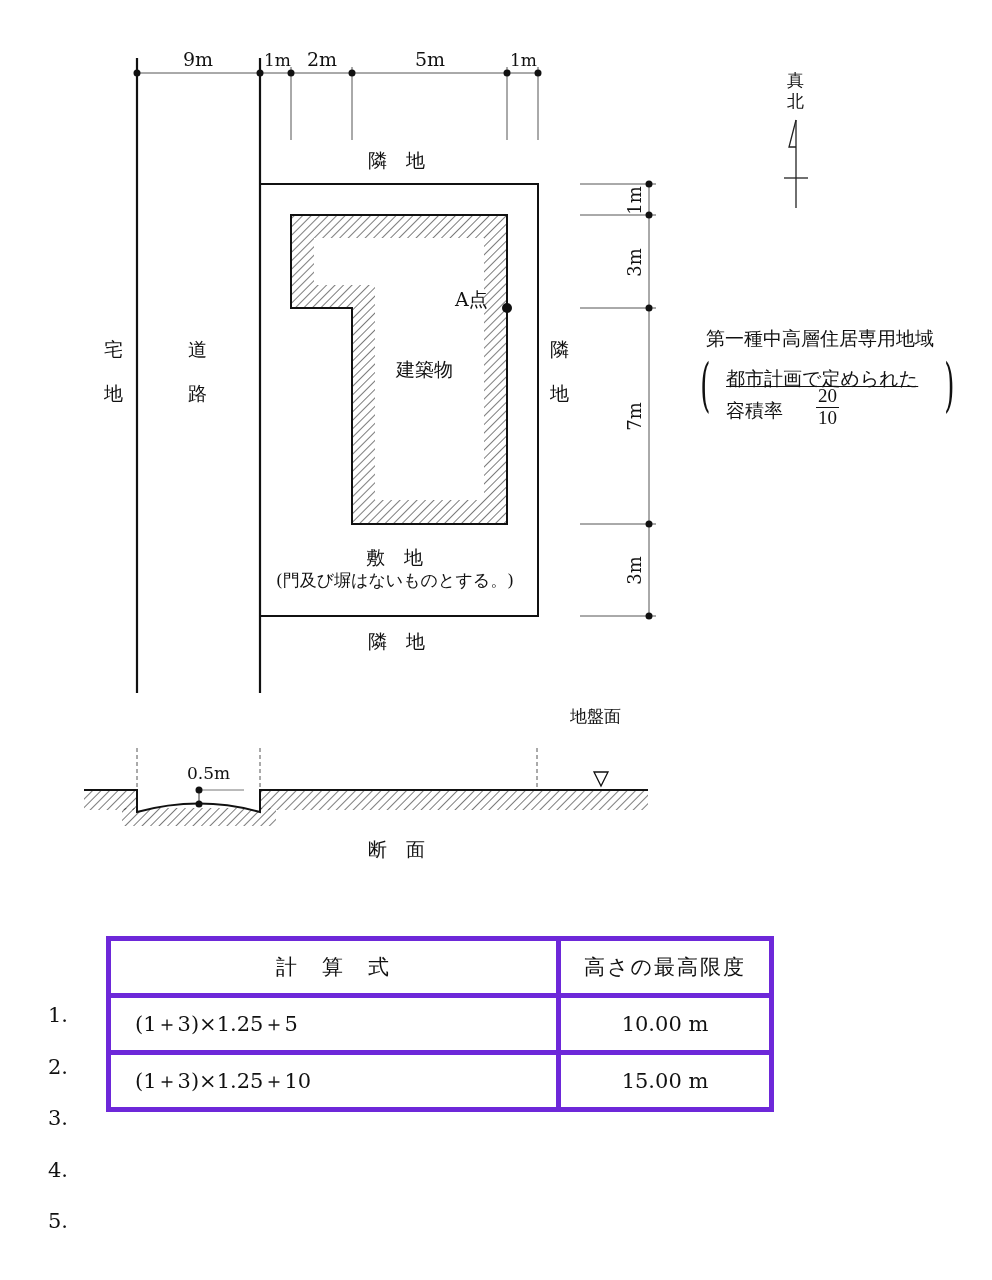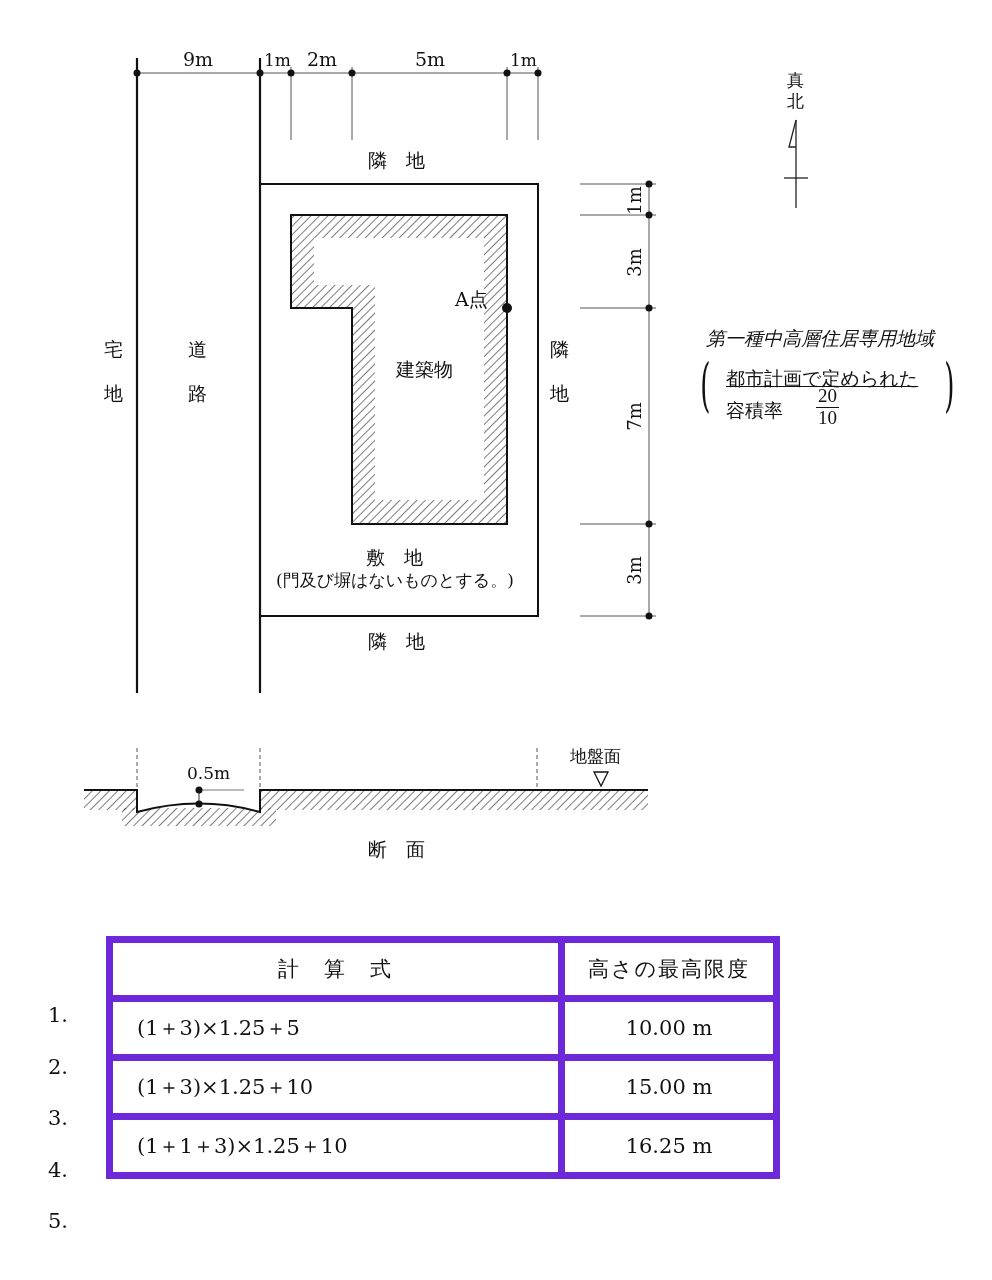--- a/index.html
+++ b/index.html
@@ -7,21 +7,21 @@
   svg.dg{position:absolute;left:0;top:0;}
   .lbl{position:absolute;font-size:19px;line-height:1;white-space:nowrap;}
   .lbl.sm{font-size:17px;}
   .lbl.note{font-size:17px;}
   .vtext{position:absolute;font-size:18px;transform:rotate(-90deg);transform-origin:center;white-space:nowrap;}
   .zone{position:absolute;font-size:19px;line-height:1.35;white-space:nowrap;}
   .paren{position:absolute;font-size:58px;line-height:1;font-weight:100;transform:scaleX(0.45);}
   .frac{position:absolute;text-align:center;font-size:19px;line-height:1.05;font-family:Liberation Serif, serif;}
   .frac .num{display:block;border-bottom:1px solid #111;padding:0 2px 1px;}
   table.ans{position:absolute;left:106px;top:936px;border-collapse:collapse;border:2px solid #111;}
-  table.ans th,table.ans td{border:7px solid #6d28d9;height:50px;font-weight:normal;font-size:21px;}
+  table.ans th,table.ans td{border:5px solid #6d28d9;height:50px;font-weight:normal;font-size:21px;}
   table.ans th{height:50px;letter-spacing:2px;}
   table.ans td.f{width:420px;padding-left:24px;text-align:left;}
   table.ans td.h{width:206px;text-align:center;}
   .rownum{position:absolute;left:48px;font-size:21px;}
 </style>
 </head>
 <body>
 
 <svg class="dg" width="992" height="900" viewBox="0 0 992 900">
   <defs>
@@ -118,54 +118,50 @@
 <span class="lbl" style="left:550px;top:384px;">地</span>
 <span class="lbl" style="left:104px;top:340px;">宅</span>
 <span class="lbl" style="left:104px;top:384px;">地</span>
 <span class="lbl" style="left:188px;top:340px;">道</span>
 <span class="lbl" style="left:188px;top:384px;">路</span>
 <span class="lbl" style="left:396px;top:360px;">建築物</span>
 <span class="lbl" style="left:455px;top:290px;">A点</span>
 <span class="lbl" style="left:366px;top:548px;">敷　地</span>
 <span class="lbl note" style="left:276px;top:572px;">(門及び塀はないものとする。)</span>
 
-<span class="zone" style="left:706px;top:326px;font-style:italic;">第一種中高層住居専用地域</span>
+<span class="zone" style="left:706px;top:326px;">第一種中高層住居専用地域</span>
 <span class="paren" style="left:694px;top:356px;">(</span>
 <span class="zone" style="left:726px;top:366px;text-decoration:underline;">都市計画で定められた</span>
 <span class="zone" style="left:726px;top:398px;">容積率</span>
 <div class="frac" style="left:816px;top:386px;">
   <span class="num">20</span>
   <span>10</span>
 </div>
 <span class="paren" style="left:938px;top:356px;">)</span>
 
 <span class="lbl sm" style="left:187px;top:765px;">0.5m</span>
-<span class="lbl sm" style="left:570px;top:748px;text-align:center;">地盤面</span>
+<span class="lbl sm" style="left:570px;top:708px;text-align:center;">地盤面</span>
 <span class="lbl" style="left:368px;top:840px;">断　面</span>
 
 <table class="ans">
   <thead>
     <tr>
       <th>計　算　式</th>
       <th>高さの最高限度</th>
     </tr>
   </thead>
   <tbody>
     <tr>
       <td class="f">(1＋3)×1.25＋5</td>
       <td class="h">10.00 m</td>
     </tr>
     <tr>
       <td class="f">(1＋3)×1.25＋10</td>
       <td class="h">15.00 m</td>
     </tr>
-    <tr>
-      <td class="f">(1＋1＋3)×1.25＋10</td>
-      <td class="h">16.25 m</td>
-    </tr>
   </tbody>
 </table>
 
 <span class="rownum" style="top:1003px;">1.</span>
 <span class="rownum" style="top:1055px;">2.</span>
 <span class="rownum" style="top:1106px;">3.</span>
 <span class="rownum" style="top:1158px;">4.</span>
 <span class="rownum" style="top:1209px;">5.</span>
 
 </body></html>

